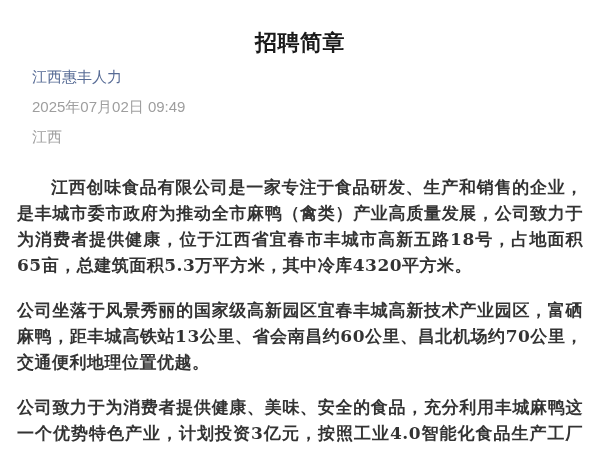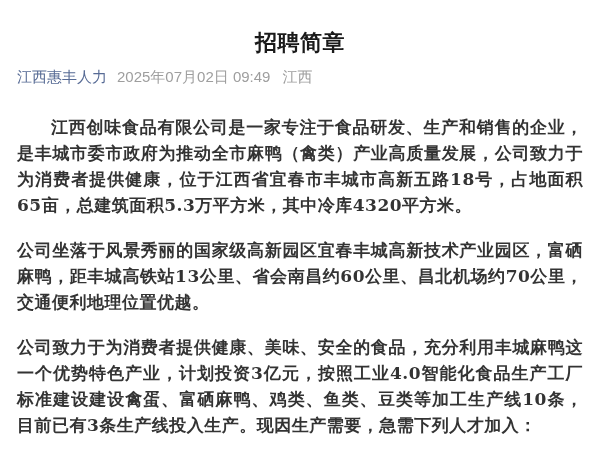--- a/index.html
+++ b/index.html
@@ -27,29 +27,30 @@
     text-align:center;
   }
   .byline{
     margin-top:11px;
     font-size:15px;
     line-height:20px;
     display:flex;
     align-items:baseline;
     gap:10px;
     white-space:nowrap;
+    flex-direction:column;
   }
   .account-name{
     color:var(--account-color);
     cursor:pointer;
   }
   .publish-date,.publish-location{
     color:var(--meta-color);
   }
-  .publish-location{margin-left:2px;text-align:right;}
+  .publish-location{margin-left:15px;text-align:right;}
   .content{
     margin-top:27px;
     font-family:"DejaVu Serif", serif;
     font-weight:700;
     font-size:17px;
     line-height:26px;
     color:var(--body-color);
     text-align:justify;
     letter-spacing:0.5px;
   }

